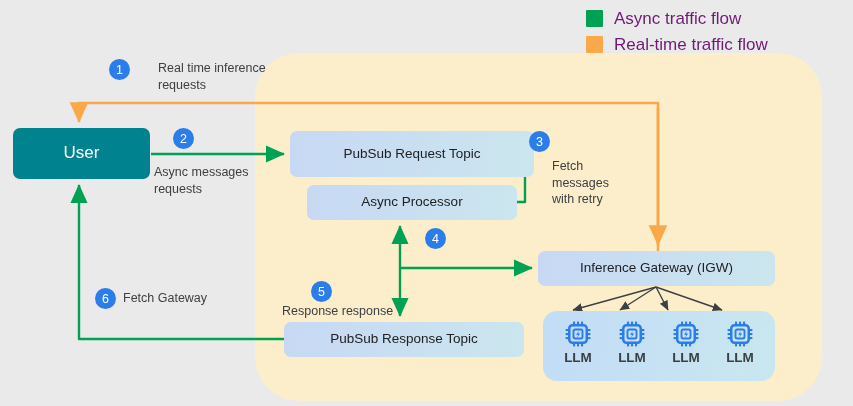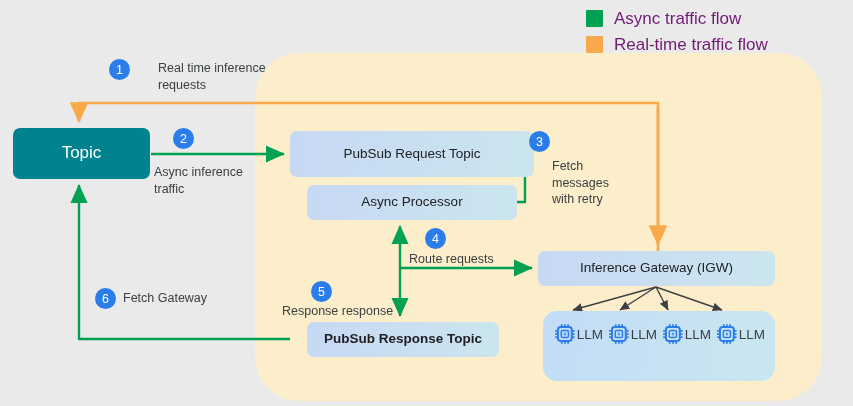--- a/index.html
+++ b/index.html
@@ -38,31 +38,31 @@
     background: #00838f; border-radius: 7px;
     color: #ffffff; font-size: 17px;
   }
   .node-blue {
     background: linear-gradient(100deg, #c7d8f4 0%, #cbe6ee 100%);
     border-radius: 7px;
     color: #202124; font-size: 13.5px;
   }
   .n-req-topic   { left: 290px; top: 131px; width: 244px; height: 46px; }
   .n-async-proc  { left: 290px; top: 185px; width: 210px; height: 35px; margin-left: 17px; }
-  .n-resp-topic  { left: 307px; top: 322px; width: 192px; height: 35px; font-weight: bold; }
+  .n-resp-topic  { left: 284px; top: 322px; width: 240px; height: 35px; }
   .n-igw         { left: 538px; top: 251px; width: 237px; height: 35px; }
 
   .llm-cluster {
     position: absolute; left: 543px; top: 311px; width: 232px; height: 70px;
     background: linear-gradient(100deg, #c3dcf7 0%, #c9e7ef 100%);
     border-radius: 14px;
   }
   .llm-row { position: absolute; left: 0; top: 8px; width: 100%;
              display: flex; justify-content: space-around; align-items: flex-start; padding: 0 8px; }
-  .llm-item { display: flex; flex-direction: row; align-items: center; width: 50px; }
+  .llm-item { display: flex; flex-direction: column; align-items: center; width: 50px; font-weight: bold; }
   .llm-label { font-size: 13.5px; color: #3c4043; margin-top: 1px; }
 
   
   .badge {
     position: absolute;
     width: 21px; height: 21px; border-radius: 50%;
     background: #2b7de9; color: #ffffff;
     font-size: 12.5px; font-weight: 400;
     display: flex; align-items: center; justify-content: center;
   }
@@ -133,21 +133,21 @@
     <div class="legend-row">
       <span class="legend-swatch" style="background:#00a152"></span>
       <span class="legend-label">Async traffic flow</span>
     </div>
     <div class="legend-row">
       <span class="legend-swatch" style="background:#f9a94c"></span>
       <span class="legend-label">Real-time traffic flow</span>
     </div>
   </div>
 
-  <div class="node node-user">Topic</div>
+  <div class="node node-user">User</div>
   <div class="node node-blue n-req-topic">PubSub Request Topic</div>
   <div class="node node-blue n-async-proc">Async Processor</div>
   <div class="node node-blue n-resp-topic">PubSub Response Topic</div>
   <div class="node node-blue n-igw">Inference Gateway (IGW)</div>
 
   <div class="llm-cluster">
     <div class="llm-row">
       <div class="llm-item">
         <svg width="30" height="30" viewBox="0 0 24 24">
           <g fill="#2b7de9">
@@ -240,19 +240,18 @@
   </div>
 
   <div class="badge b1">1</div>
   <div class="badge b2">2</div>
   <div class="badge b3">3</div>
   <div class="badge b4">4</div>
   <div class="badge b5">5</div>
   <div class="badge b6">6</div>
 
   <div class="cap c1">Real time inference requests</div>
-  <div class="cap c2">Async inference traffic</div>
+  <div class="cap c2">Async messages requests</div>
   <div class="cap c3">Fetch messages with retry</div>
-  <div class="cap c4">Route requests</div>
   <div class="cap c5">Response response</div>
   <div class="cap c6">Fetch Gateway</div>
 
 </div>
 
 </body></html>

